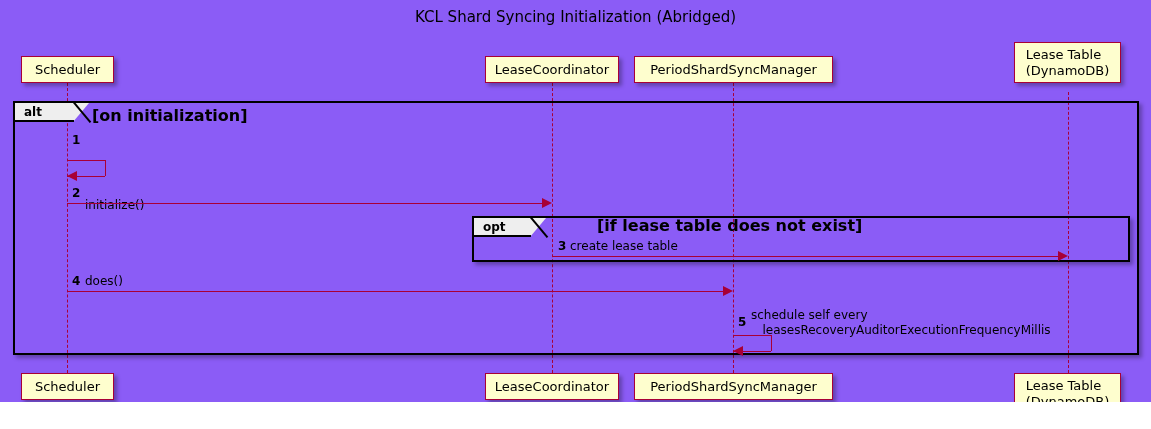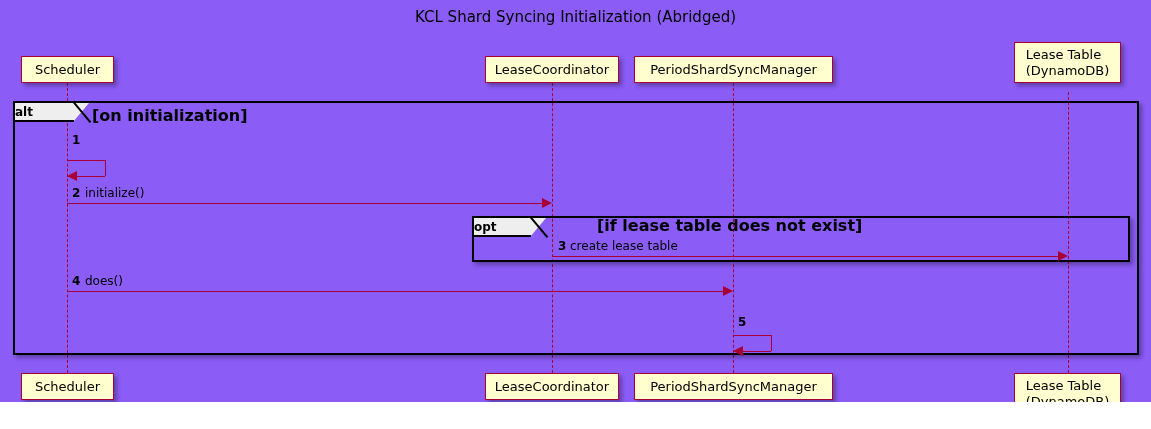--- a/index.html
+++ b/index.html
@@ -61,20 +61,21 @@
   }
   .frame-tab {
     position: absolute;
     box-sizing: border-box;
     height: 19px;
     background: #EEEEEE;
     border-right: 2px solid #000000;
     border-bottom: 2px solid #000000;
     display: flex;
     align-items: center;
+    padding-left: 9px;
     font-size: 12px;
     font-weight: bold;
     color: #000000;
     font-family: "DejaVu Sans", sans-serif;
   }
   .frame-cond {
     position: absolute;
     font-size: 16px;
     font-weight: bold;
     color: #000000;
@@ -151,21 +152,21 @@
   <div class="frame-cond" style="left:92px; top:106px;">[on initialization]</div>
 
   <div class="msg-num" style="left:72px; top:133px;">1</div>
 
   <div class="msg-line" style="left:67px; top:160px; width:38px;"></div>
   <div class="msg-vline" style="left:105px; top:160px; height:16px;"></div>
   <div class="msg-line" style="left:67px; top:176px; width:38px;"></div>
   <div class="arrowhead-left" style="left:67px; top:171px;"></div>
 
   <div class="msg-num" style="left:72px; top:186px;">2</div>
-  <div class="msg-label" style="left:85px; top:186px;">initialize()</div>
+  <div class="msg-label" style="left:85px; top:198px;">initialize()</div>
   <div class="msg-line" style="left:67px; top:203px; width:475px;"></div>
   <div class="arrowhead-right" style="left:542px; top:198px;"></div>
 
   <div class="frame" style="left:472px; top:216px; width:658px; height:46px;"></div>
   <div class="frame-tab" style="left:474px; top:218px; width:56px; border-right:none;">
     <span>opt</span>
   </div>
   <div style="position:absolute; left:530px; top:218px; width:0; height:0;
               border-left:16px solid #EEEEEE; border-bottom:19px solid transparent;"></div>
   <div style="position:absolute; left:529.5px; top:218px; width:2px; height:26px;
@@ -177,20 +178,22 @@
   <div class="msg-label" style="left:570px; top:239px;">create lease table</div>
   <div class="msg-line" style="left:552px; top:256px; width:506px;"></div>
   <div class="arrowhead-right" style="left:1058px; top:251px;"></div>
 
   <div class="msg-num" style="left:72px; top:274px;">4</div>
   <div class="msg-label" style="left:85px; top:274px;">does()</div>
   <div class="msg-line" style="left:67px; top:291px; width:656px;"></div>
   <div class="arrowhead-right" style="left:723px; top:286px;"></div>
 
   <div class="msg-num" style="left:738px; top:315px;">5</div>
+  <div class="msg-label" style="left:751px; top:308px;">schedule self every
+   leasesRecoveryAuditorExecutionFrequencyMillis</div>
   <div class="msg-line" style="left:733px; top:335px; width:38px;"></div>
   <div class="msg-vline" style="left:771px; top:335px; height:16px;"></div>
   <div class="msg-line" style="left:733px; top:351px; width:38px;"></div>
   <div class="arrowhead-left" style="left:733px; top:346px;"></div>
 
   <div class="participant" style="left:21px; top:56px; width:93px; height:27px;">
     <span>Scheduler</span>
   </div>
   <div class="participant" style="left:485px; top:56px; width:134px; height:27px;">
     <span>LeaseCoordinator</span>

